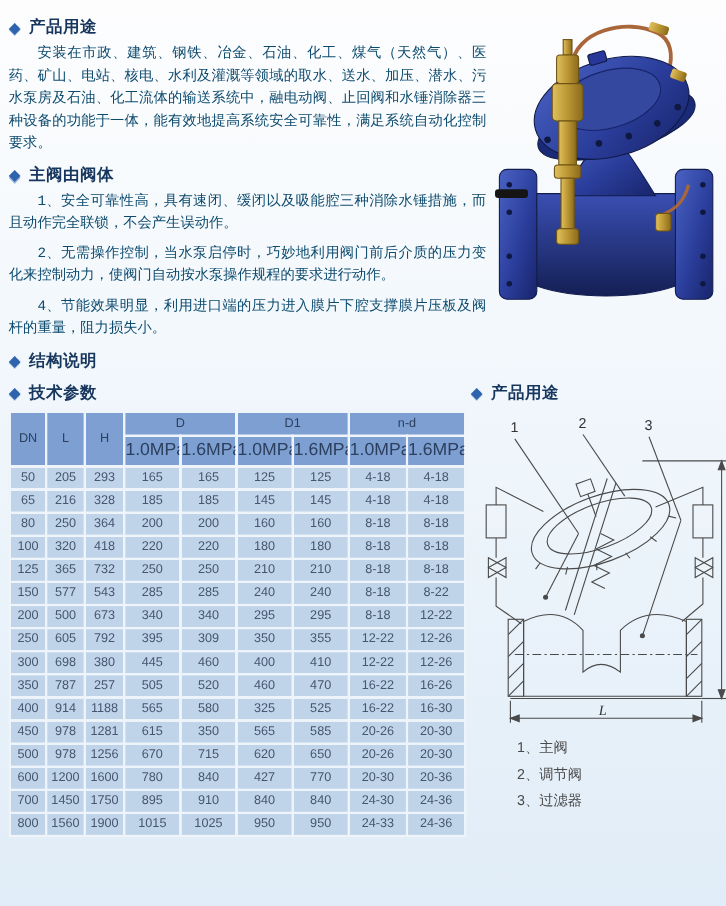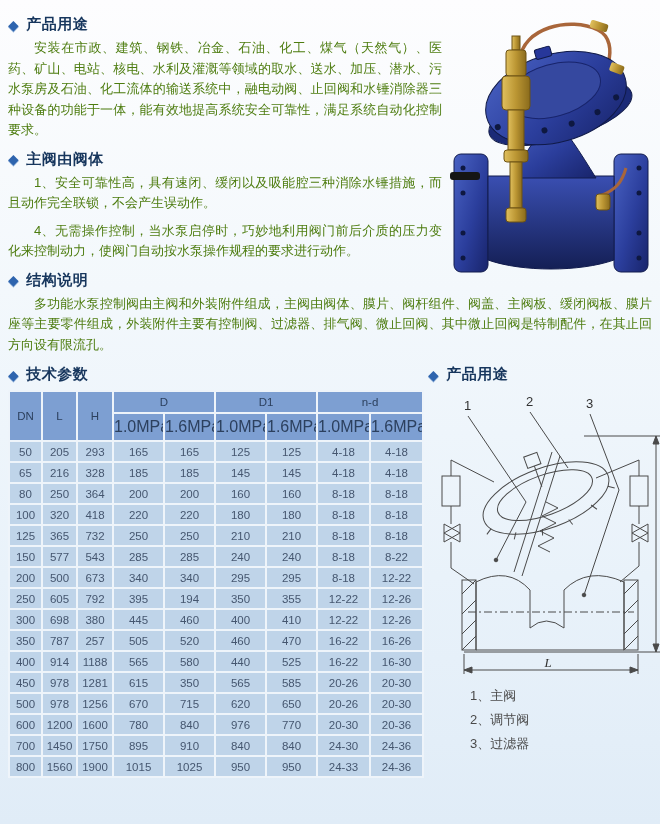--- a/index.html
+++ b/index.html
@@ -18,24 +18,24 @@
   }
 
   .sec-title {
     display:flex; align-items:center; gap:7px;
     font-size:15px; font-weight:bold; color:#17365d;
     margin:9px 0 4px 0; letter-spacing:.5px;
   }
   .diamond { color:#2e64ae; font-size:14px; line-height:1; text-shadow:0 1px 0 #9db9dd; }
 
   .para {
-    font-size:13px; line-height:1.58; color:#4d7c0f;
+    font-size:13px; line-height:1.58; color:#0c4a6e;
     text-indent:2em; margin:1px 2px 6px 0; text-align:justify;
   }
-  .feature { margin-bottom:7px; }
+  .feature { margin-bottom:7px;font-family:Liberation Mono, monospace; }
 
   .bottom-titles { display:flex; margin-top:8px; }
   .bottom-titles .left-t { flex:0 0 420px; }
   .bottom-titles .sec-title { margin:2px 0 6px 0; }
 
   .bottom { display:flex; align-items:flex-start; }
   .table-wrap { flex:0 0 414px; }
 
   table.params {
     border-collapse:collapse; width:414px; table-layout:fixed;
@@ -132,27 +132,27 @@
     <span class="diamond">◆</span>
     <span>产品用途</span>
   </div>
   <p class="para">安装在市政、建筑、钢铁、冶金、石油、化工、煤气（天然气）、医药、矿山、电站、核电、水利及灌溉等领域的取水、送水、加压、潜水、污水泵房及石油、化工流体的输送系统中，融电动阀、止回阀和水锤消除器三种设备的功能于一体，能有效地提高系统安全可靠性，满足系统自动化控制要求。</p>
 
   <div class="sec-title">
     <span class="diamond">◆</span>
     <span>主阀由阀体</span>
   </div>
   <p class="para feature">1、安全可靠性高，具有速闭、缓闭以及吸能腔三种消除水锤措施，而且动作完全联锁，不会产生误动作。</p>
-  <p class="para feature">4、无需操作控制，当水泵启停时，巧妙地利用阀门前后介质的压力变化来控制动力，使阀门自动按水泵操作规程的要求进行动作。</p>
+  <p class="para feature">2、无需操作控制，当水泵启停时，巧妙地利用阀门前后介质的压力变化来控制动力，使阀门自动按水泵操作规程的要求进行动作。</p>
+  <p class="para feature">4、节能效果明显，利用进口端的压力进入膜片下腔支撑膜片压板及阀杆的重量，阻力损失小。</p>
 
   <div class="sec-title">
     <span class="diamond">◆</span>
     <span>结构说明</span>
   </div>
-  <p class="para">多功能水泵控制阀由主阀和外装附件组成，主阀由阀体、膜片、阀杆组件、阀盖、主阀板、缓闭阀板、膜片座等主要零件组成，外装附件主要有控制阀、过滤器、排气阀、微止回阀、其中微止回阀是特制配件，在其止回方向设有限流孔。</p>
 
   <div class="bottom-titles">
     <div class="left-t">
       <div class="sec-title">
         <span class="diamond">◆</span>
         <span>技术参数</span>
       </div>
     </div>
     <div>
       <div class="sec-title">
@@ -271,21 +271,21 @@
               <td>295</td>
               <td>295</td>
               <td>8-18</td>
               <td>12-22</td>
             </tr>
             <tr>
               <td>250</td>
               <td>605</td>
               <td>792</td>
               <td>395</td>
-              <td>194</td>
+              <td>309</td>
               <td>350</td>
               <td>355</td>
               <td>12-22</td>
               <td>12-26</td>
             </tr>
             <tr>
               <td>300</td>
               <td>698</td>
               <td>380</td>
               <td>445</td>
@@ -305,21 +305,21 @@
               <td>470</td>
               <td>16-22</td>
               <td>16-26</td>
             </tr>
             <tr>
               <td>400</td>
               <td>914</td>
               <td>1188</td>
               <td>565</td>
               <td>580</td>
-              <td>440</td>
+              <td>325</td>
               <td>525</td>
               <td>16-22</td>
               <td>16-30</td>
             </tr>
             <tr>
               <td>450</td>
               <td>978</td>
               <td>1281</td>
               <td>615</td>
               <td>350</td>
@@ -338,21 +338,21 @@
               <td>650</td>
               <td>20-26</td>
               <td>20-30</td>
             </tr>
             <tr>
               <td>600</td>
               <td>1200</td>
               <td>1600</td>
               <td>780</td>
               <td>840</td>
-              <td>976</td>
+              <td>427</td>
               <td>770</td>
               <td>20-30</td>
               <td>20-36</td>
             </tr>
             <tr>
               <td>700</td>
               <td>1450</td>
               <td>1750</td>
               <td>895</td>
               <td>910</td>

